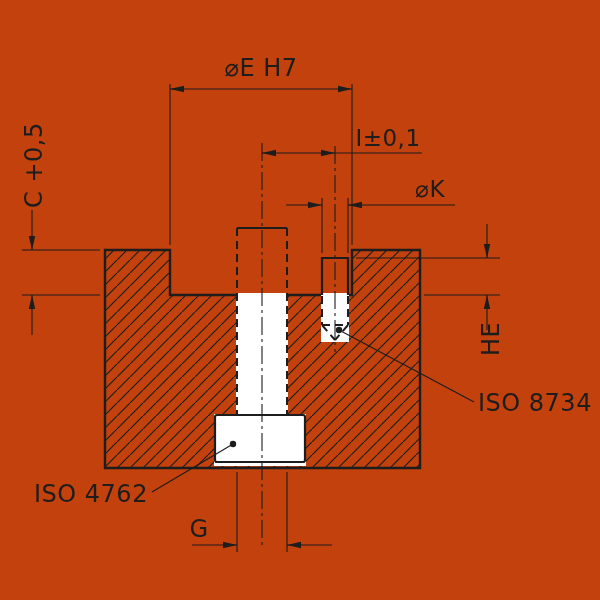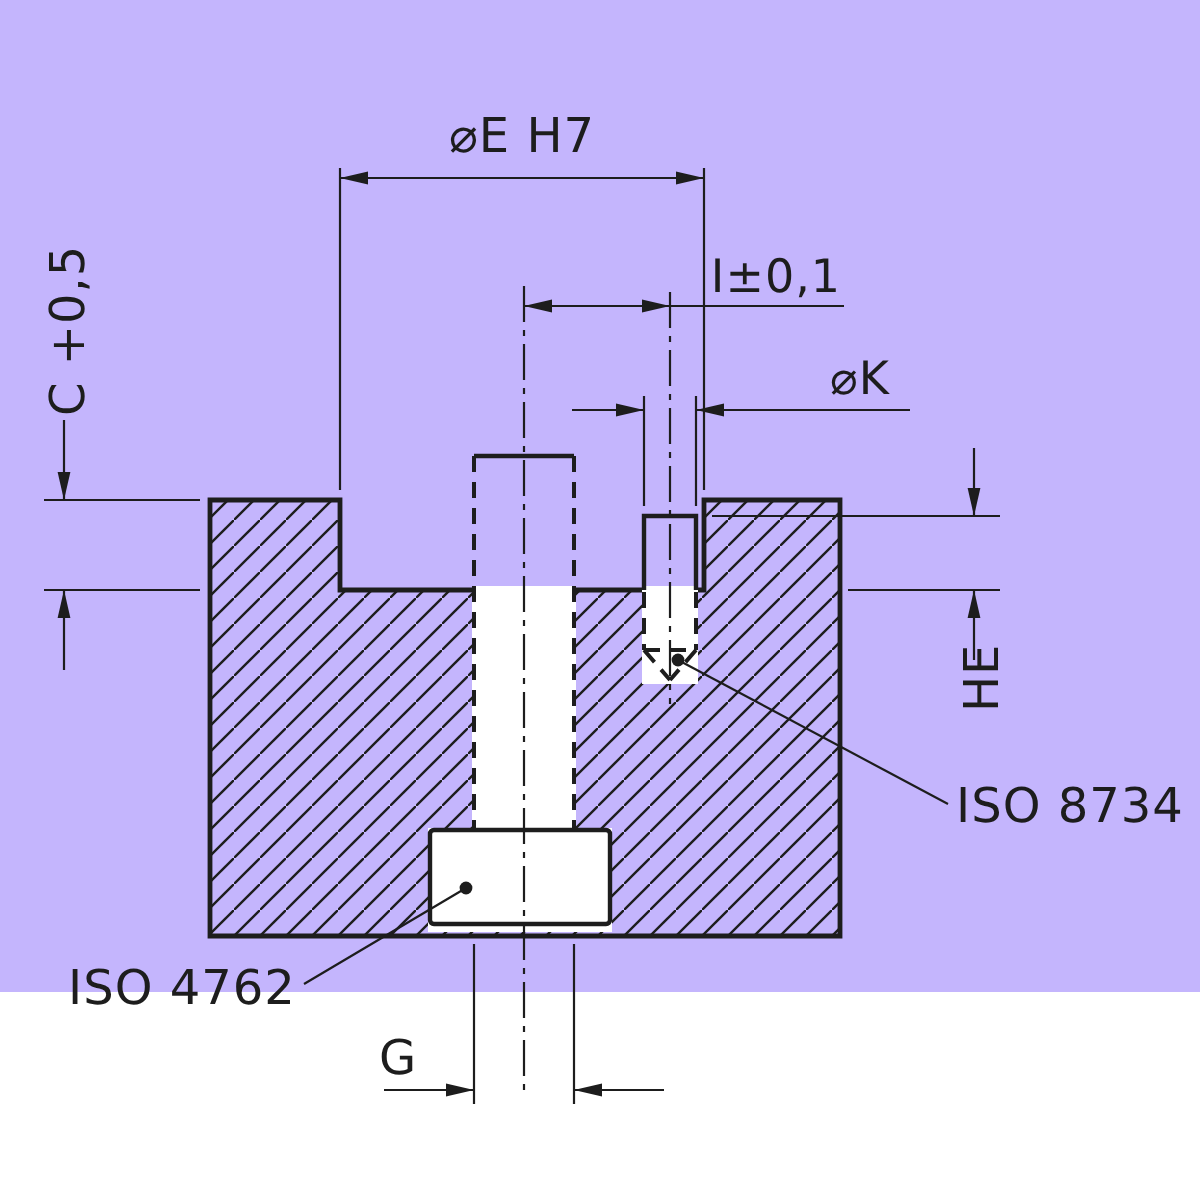--- a/index.html
+++ b/index.html
@@ -5,22 +5,22 @@
   html, body {
     margin: 0;
     padding: 0;
     width: 600px;
     height: 600px;
     background: #ffffff;
     font-family: "DejaVu Sans", "Liberation Sans", sans-serif;
   }
   .drawing-wrap {
     width: 600px;
-    height: 496px;
-    background: #c4b5fd;
+    height: 600px;
+    background: #c2410c;
   }
   svg { display: block; }
   .outline   { stroke: #1d1d1d; stroke-width: 2.4; fill: url(#hatch); stroke-linejoin: miter; }
   .solid     { stroke: #1d1d1d; stroke-width: 2.2; fill: none; }
   .hidden-ln { stroke: #1d1d1d; stroke-width: 2;   fill: none; stroke-dasharray: 8 5; }
   .center-ln { stroke: #1d1d1d; stroke-width: 1.1; fill: none; stroke-dasharray: 18 4 3 4; }
   .dim       { stroke: #1d1d1d; stroke-width: 1.1; fill: none; }
   .arrow     { fill: #1d1d1d; stroke: none; }
   .mask      { fill: #ffffff; stroke: none; }
   .lbl       { fill: #1d1d1d; font-size: 24px; letter-spacing: 0.5px; }

